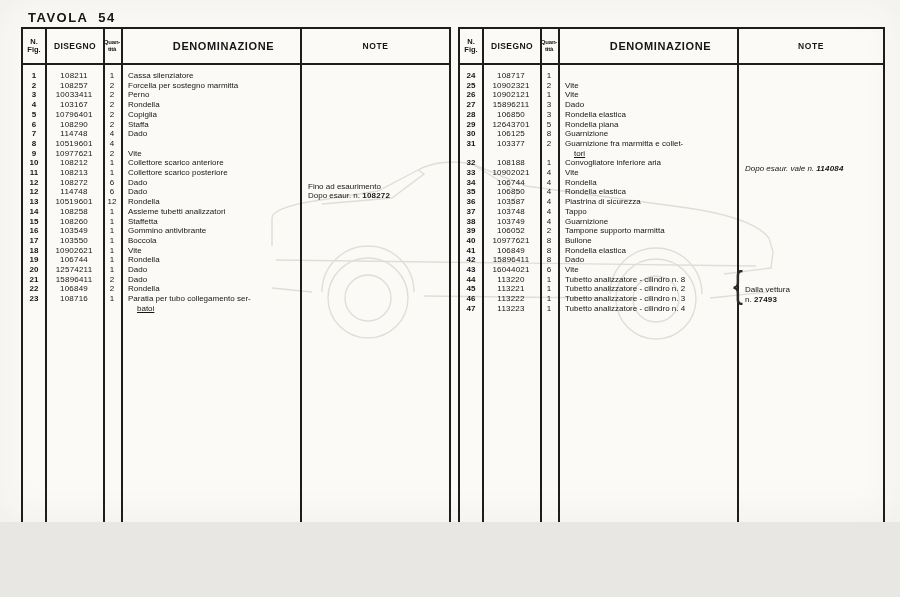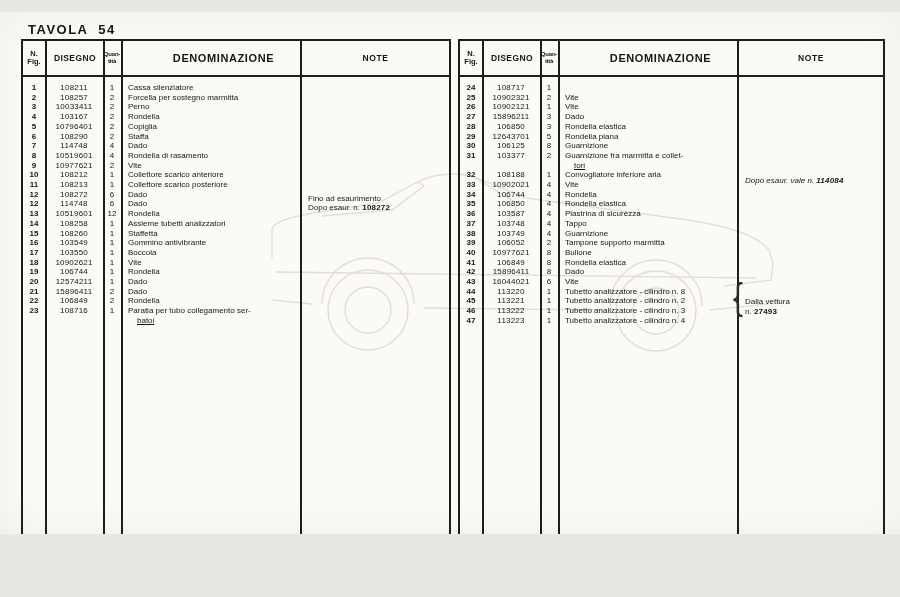--- a/index.html
+++ b/index.html
@@ -1,17 +1,17 @@
 <!DOCTYPE html>
 <html><head>
 <meta charset="utf-8">
 <style>
   html,body{margin:0;padding:0;background:#e8e7e3;}
   .page{
-    position:relative;width:900px;height:522px;margin:12px auto;
+    position:relative;width:900px;height:522px;margin:0 auto;
     background:#fbfaf7;overflow:hidden;
     font-family:"Liberation Sans","DejaVu Sans",sans-serif;
     color:#161616;box-shadow:inset 0 0 40px rgba(60,55,45,.06);
   }
   .title{
     position:absolute;left:28px;top:10px;font-size:13px;font-weight:bold;
     letter-spacing:1.5px;white-space:pre;
   }
   .car-watermark{position:absolute;left:256px;top:146px;z-index:0;}
   .table{
@@ -125,21 +125,20 @@
         <div class="row">
           <div class="c-fig">7</div>
           <div class="c-dis">114748</div>
           <div class="c-qty">4</div>
           <div class="c-den">Dado</div>
         </div>
         <div class="row">
           <div class="c-fig">8</div>
           <div class="c-dis">10519601</div>
           <div class="c-qty">4</div>
-          <div class="c-den">Rondella di rasamento</div>
         </div>
         <div class="row">
           <div class="c-fig">9</div>
           <div class="c-dis">10977621</div>
           <div class="c-qty">2</div>
           <div class="c-den">Vite</div>
         </div>
         <div class="row">
           <div class="c-fig">10</div>
           <div class="c-dis">108212</div>

